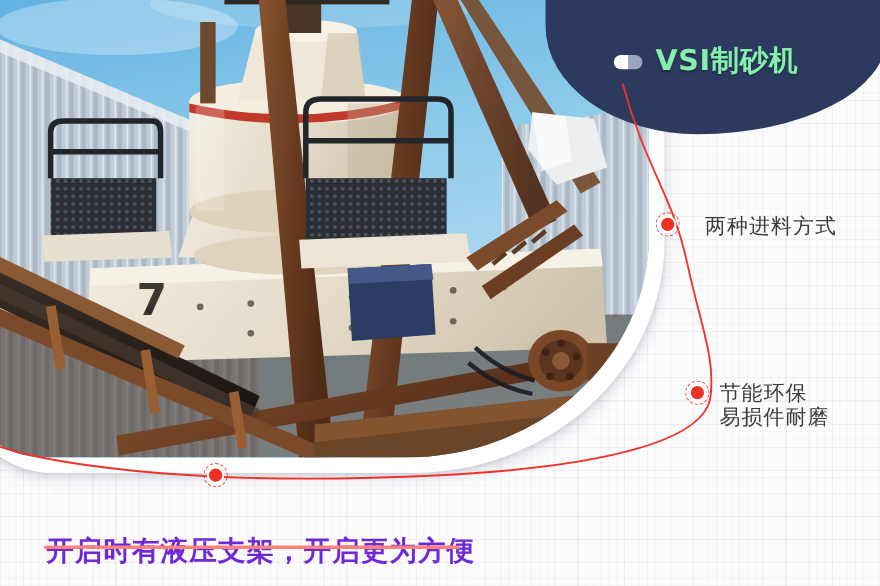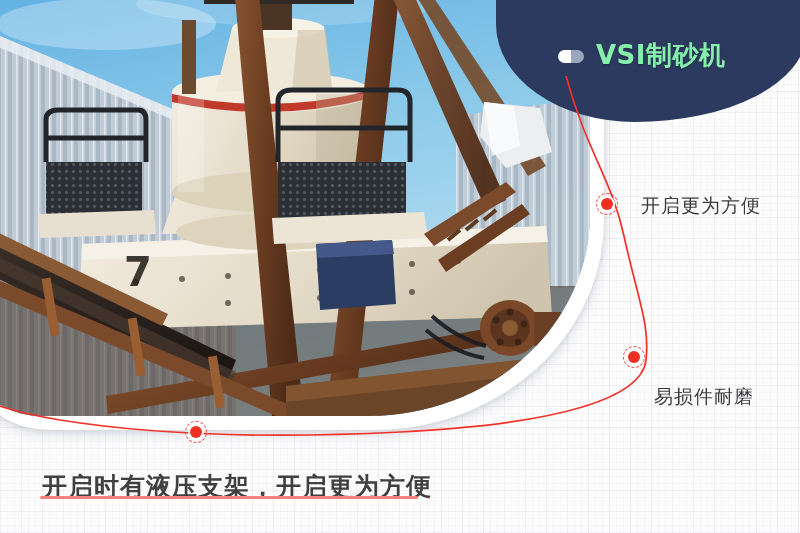--- a/index.html
+++ b/index.html
@@ -71,26 +71,26 @@
   #marker-feed{left:596px;top:193px;}
   #marker-eco{left:623px;top:346px;}
   #marker-bottom{left:185px;top:421px;}
 
   
   .feature-label{
     position:absolute;color:#3b3b3d;font-size:19px;letter-spacing:1px;white-space:nowrap;
   }
   #label-feed{left:641px;top:193px;}
   #label-eco{left:654px;top:345px;}
-  #label-wear{left:654px;top:384px;}
+  #label-wear{left:654px;top:366px;}
 
   
   #caption{
-    position:absolute;left:42px;top:470px;
-    color:#404040;font-size:25px;font-weight:bold;letter-spacing:1px;white-space:nowrap;
+    position:absolute;left:42px;top:484px;
+    color:#6d28d9;font-size:25px;font-weight:bold;letter-spacing:1px;white-space:nowrap;
   }
   #caption-underline{
     position:absolute;left:40px;top:496px;width:378px;height:3px;
     background:#f9837c;border-radius:2px;
   }
 </style>
 </head>
 <body>
 
 <div id="stage">
@@ -283,19 +283,20 @@
   </div>
   <div class="marker" id="marker-eco">
     <span class="ring"></span>
     <span class="core"></span>
   </div>
   <div class="marker" id="marker-bottom">
     <span class="ring"></span>
     <span class="core"></span>
   </div>
 
-  <span class="feature-label" id="label-feed">开启更为方便</span>
+  <span class="feature-label" id="label-feed">两种进料方式</span>
+  <span class="feature-label" id="label-eco">节能环保</span>
   <span class="feature-label" id="label-wear">易损件耐磨</span>
 
   <span id="caption">开启时有液压支架，开启更为方便</span>
   <div id="caption-underline"></div>
 
 </div>
 
 </body></html>

